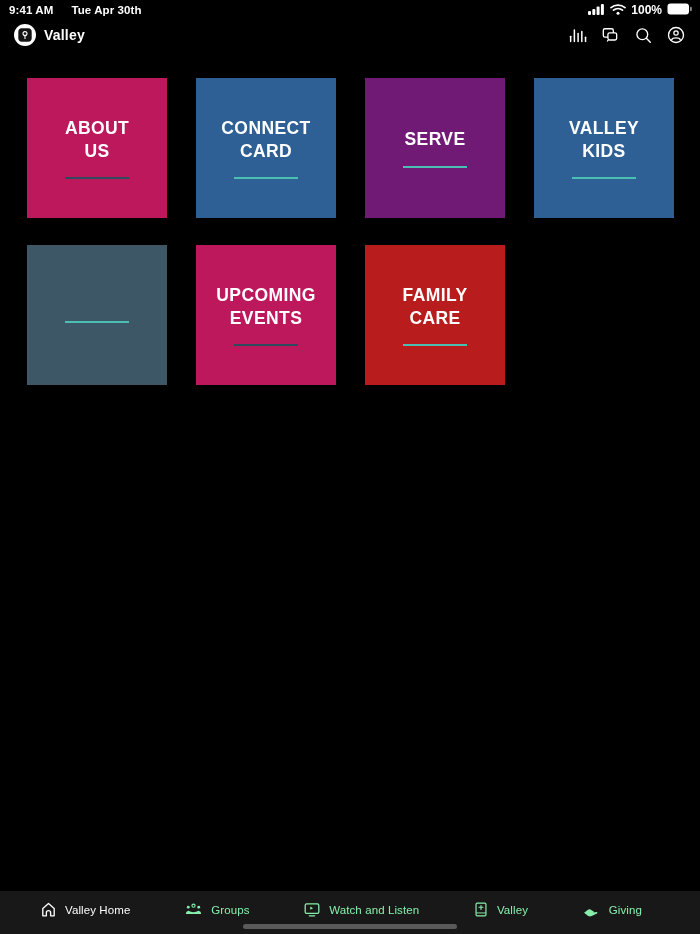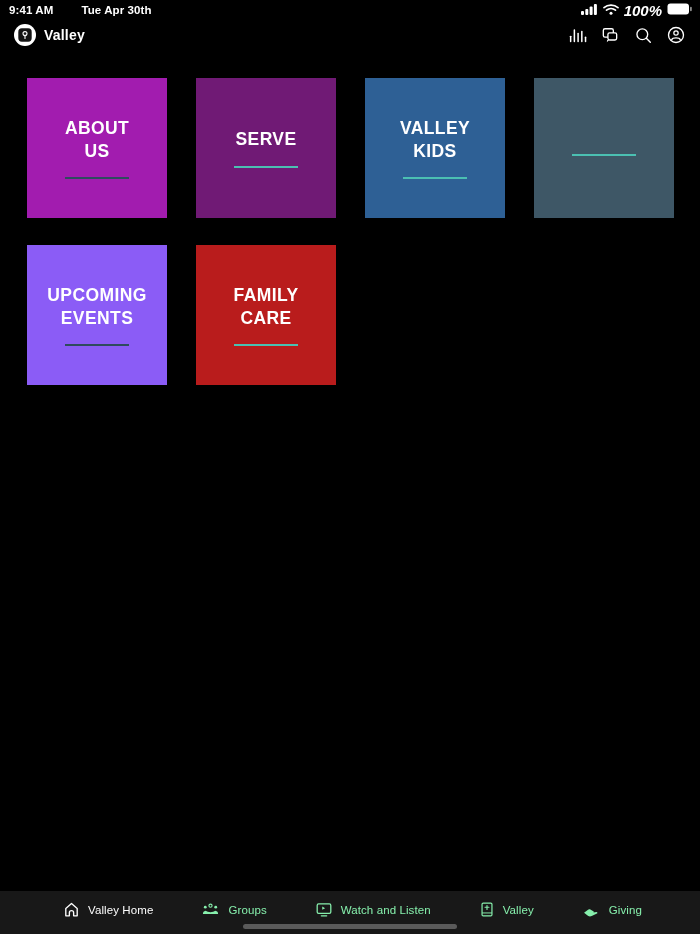--- a/index.html
+++ b/index.html
@@ -11,23 +11,23 @@
     font-family:"Liberation Sans", sans-serif;
     color:#fff;
   }
 
   
   .status-bar {
     position:absolute; top:0; left:0; right:0; height:20px;
     display:flex; align-items:center; justify-content:space-between;
     padding:0 8px 0 9px;
   }
-  .status-left { display:flex; gap:28px; font-size:11.5px; font-weight:700; letter-spacing:.1px; }
+  .status-left { display:flex; gap:18px; font-size:11.5px; font-weight:700; letter-spacing:.1px; }
   .status-right { display:flex; align-items:center; gap:5px; }
-  .status-right .pct { font-size:15px; font-weight:600;font-style:italic; }
+  .status-right .pct { font-size:12px; font-weight:600; }
 
   
   .header {
     position:absolute; top:20px; left:0; right:0; height:30px;
     display:flex; align-items:center; padding:0 14px;
   }
   .logo { width:22px; height:22px; flex:0 0 auto; }
   .app-name { margin-left:8px; font-size:14px; font-weight:700; letter-spacing:.2px; }
   .header-actions { margin-left:auto; display:flex; align-items:center; gap:13px; }
   .hicon { width:20px; height:20px; display:flex; align-items:center; justify-content:center; cursor:pointer; }
@@ -50,21 +50,21 @@
     font-size:17.5px; font-weight:800; letter-spacing:.4px;
     line-height:1.32; text-align:center; white-space:pre-line; color:#fff;
   }
   .tile-underline { width:64px; height:2px; margin-top:14px; }
 
   
   .tab-bar {
     position:absolute; left:0; right:0; bottom:0; height:43px;
     background:#181818;
     display:flex; align-items:center;
-    padding:0 58px 6px 62px;
+    padding:0 58px 6px 39px;
     justify-content:space-between;
   }
   .tab-item {
     display:flex; align-items:center; gap:7px;
     color:#86efac; cursor:pointer;
   }
   .tab-item.active { color:#fdfdfd; }
   .tab-item svg { display:block; }
   .tab-label { font-size:11.5px; font-weight:400; letter-spacing:.1px; white-space:nowrap; }
   .tab-item.active .tab-label { font-weight:500; }
@@ -145,38 +145,43 @@
       <svg width="20" height="20" viewBox="0 0 24 24">
         <circle cx="12" cy="12" r="9" fill="none" stroke="#fff" stroke-width="1.6"></circle>
         <circle cx="12" cy="9.6" r="2.6" fill="none" stroke="#fff" stroke-width="1.5"></circle>
         <path d="M6.8 17.6 C8 14.6 16 14.6 17.2 17.6" fill="none" stroke="#fff" stroke-width="1.5" stroke-linecap="round"></path>
       </svg>
     </span>
   </div>
 </div>
 
 <div class="tile-grid" id="tile-grid">
-    <div class="tile" style="background: #a21caf;">
+    <div class="tile" style="background: #be185d;">
       <div class="tile-label">ABOUT
 US</div>
       <div class="tile-underline" style="background: rgb(46, 75, 94);"></div>
     </div>
+    <div class="tile" style="background: rgb(46, 96, 149);">
+      <div class="tile-label">CONNECT
+CARD</div>
+      <div class="tile-underline" style="background: rgb(75, 192, 178);"></div>
+    </div>
     <div class="tile" style="background: #701a75;">
       <div class="tile-label">SERVE</div>
       <div class="tile-underline" style="background: rgb(75, 192, 178);"></div>
     </div>
     <div class="tile" style="background: rgb(46, 96, 149);">
       <div class="tile-label">VALLEY
 KIDS</div>
       <div class="tile-underline" style="background: rgb(75, 192, 178);"></div>
     </div>
     <div class="tile" style="background: rgb(62, 87, 102);">
       <div class="tile-underline" style="background: rgb(75, 192, 178);"></div>
     </div>
-    <div class="tile" style="background: #8b5cf6;">
+    <div class="tile" style="background: #be185d;">
       <div class="tile-label">UPCOMING
 EVENTS</div>
       <div class="tile-underline" style="background: rgb(46, 75, 94);"></div>
     </div>
     <div class="tile" style="background: #b91c1c;">
       <div class="tile-label">FAMILY
 CARE</div>
       <div class="tile-underline" style="background: rgb(75, 192, 178);"></div>
     </div>
   </div>

